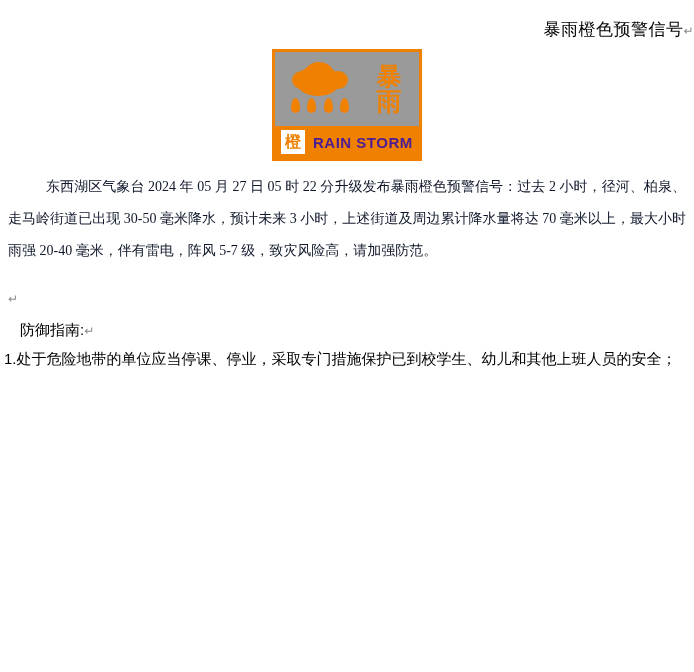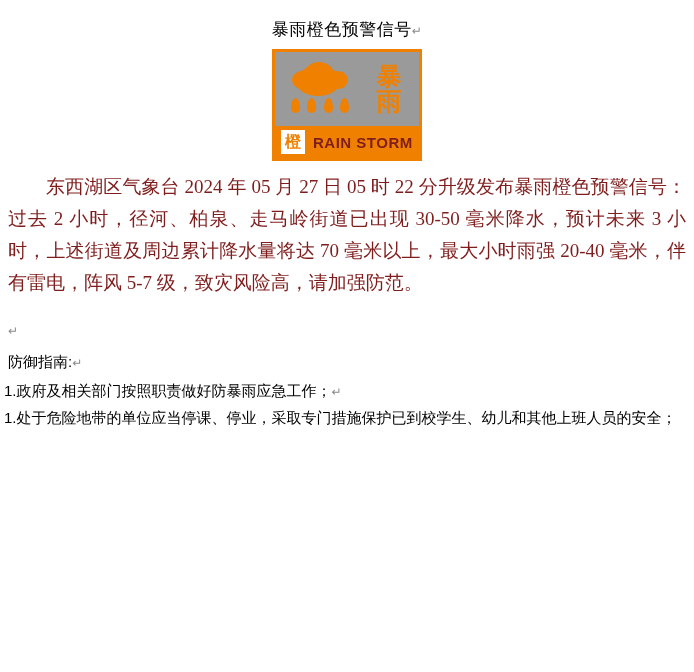--- a/index.html
+++ b/index.html
@@ -16,21 +16,21 @@
     overflow: hidden;
   }
   .page {
     width: 694px;
     height: 672px;
     padding: 0;
     box-sizing: border-box;
     position: relative;
   }
   .doc-title {
-    text-align: center;
+    text-align: right;
     font-family: "Liberation Sans", sans-serif;
     font-size: 17px;
     letter-spacing: 0.5px;
     margin-top: 18px;
     margin-bottom: 8px;
     color: #000;
   }
   .pilcrow {
     color: #8a8a8a;
     font-size: 12px;
@@ -150,49 +150,49 @@
     color: #f08000;
     font-family: "Liberation Sans", sans-serif;
     font-weight: bold;
     font-size: 16px;
     display: flex;
     align-items: center;
     justify-content: center;
     box-sizing: border-box;
   }
   .sign-en {
-    color: #7f1d1d;
+    color: #4c1d95;
     font-family: "Liberation Sans", sans-serif;
     font-weight: bold;
     font-size: 15px;
     letter-spacing: 0.5px;
     margin-left: 8px;
   }
 
   
   .body-para {
     font-family: "Liberation Serif", serif;
-    font-size: 19px;
+    font-size: 14px;
     line-height: 32px;
     text-align: justify;
     text-justify: inter-ideograph;
     margin: 6px 8px 16px 8px;
     text-indent: 38px;
-    color: #7f1d1d;
+    color: #0f172a;
   }
   .blank-line {
     height: 30px;
     margin: 8px 8px 0 8px;
     font-size: 16px;
     line-height: 30px;
   }
   .section-head {
     font-family: "Liberation Sans", sans-serif;
     font-size: 15px;
-    margin: 8px 4px 6px 8px;
+    margin: 8px 4px 6px 20px;
     color: #000;
   }
   .guide-list {
     margin: 0 4px;
   }
   .guide-item {
     font-family: "Liberation Sans", sans-serif;
     font-size: 15px;
     line-height: 26px;
     color: #000;
@@ -242,20 +242,17 @@
   <div class="blank-line">
     <span class="pilcrow">↵</span>
   </div>
 
   <div class="section-head">
     <span>防御指南:</span><span class="pilcrow">↵</span>
   </div>
 
   <div class="guide-list">
     <div class="guide-item">
-      <span>1.政府及相关部门按照职责做好防暴雨应急工作；</span><span class="pilcrow">↵</span>
-    </div>
-    <div class="guide-item">
       <span>1.处于危险地带的单位应当停课、停业，采取专门措施保护已到校学生、幼儿和其他上班人员的安全；</span>
     </div>
   </div>
 
 </div>
 
 </body></html>

